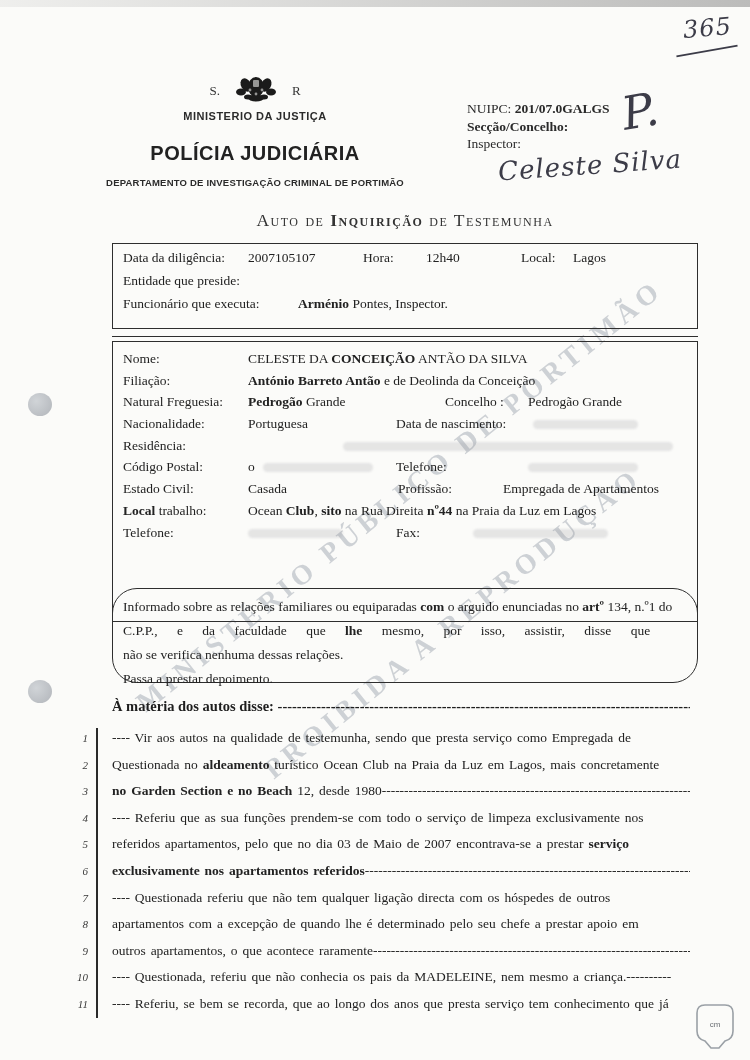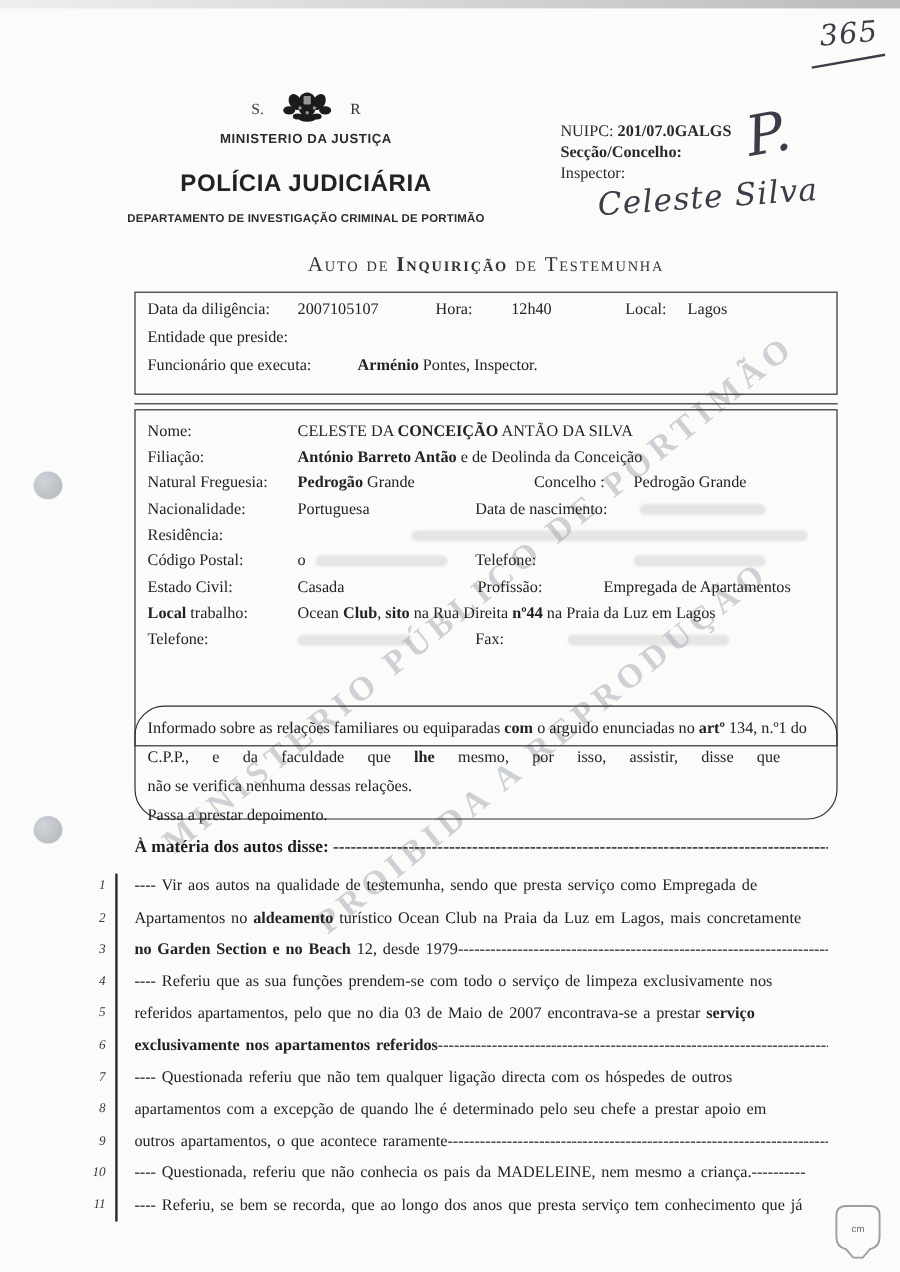--- a/index.html
+++ b/index.html
@@ -199,22 +199,22 @@
     <div class="lnum">7</div>
     <div class="lnum">8</div>
     <div class="lnum">9</div>
     <div class="lnum">10</div>
     <div class="lnum">11</div>
   </div>
   <div class="vrule"></div>
 
   <div class="stmt">
     <div class="stline"><span>---- Vir aos autos na qualidade de testemunha, sendo que presta serviço como Empregada de</span></div>
-    <div class="stline"><span>Apartamentos no </span><span class="b">aldeamento</span><span> turístico Ocean Club na Praia da Luz em Lagos, mais concretamente</span></div>
-    <div class="stline"><span class="b">no Garden Section e no Beach </span><span>12, desde 1979</span><span>---------------------------------------------------------------------------</span></div>
+    <div class="stline"><span>Questionada no </span><span class="b">aldeamento</span><span> turístico Ocean Club na Praia da Luz em Lagos, mais concretamente</span></div>
+    <div class="stline"><span class="b">no Garden Section e no Beach </span><span>12, desde 1980</span><span>---------------------------------------------------------------------------</span></div>
     <div class="stline"><span>---- Referiu que as sua funções prendem-se com todo o serviço de limpeza exclusivamente nos</span></div>
     <div class="stline"><span>referidos apartamentos, pelo que no dia 03 de Maio de 2007 encontrava-se a prestar </span><span class="b">serviço</span></div>
     <div class="stline"><span class="b">exclusivamente nos apartamentos referidos</span><span>-----------------------------------------------------------------------------</span></div>
     <div class="stline"><span>---- Questionada referiu que não tem qualquer ligação directa com os hóspedes de outros</span></div>
     <div class="stline"><span>apartamentos com a excepção de quando lhe é determinado pelo seu chefe a prestar apoio em</span></div>
     <div class="stline"><span>outros apartamentos, o que acontece raramente</span><span>--------------------------------------------------------------------------</span></div>
     <div class="stline"><span>---- Questionada, referiu que não conhecia os pais da MADELEINE, nem mesmo a criança.</span><span>----------</span></div>
     <div class="stline"><span>---- Referiu, se bem se recorda, que ao longo dos anos que presta serviço tem conhecimento que já</span></div>
   </div>
 

